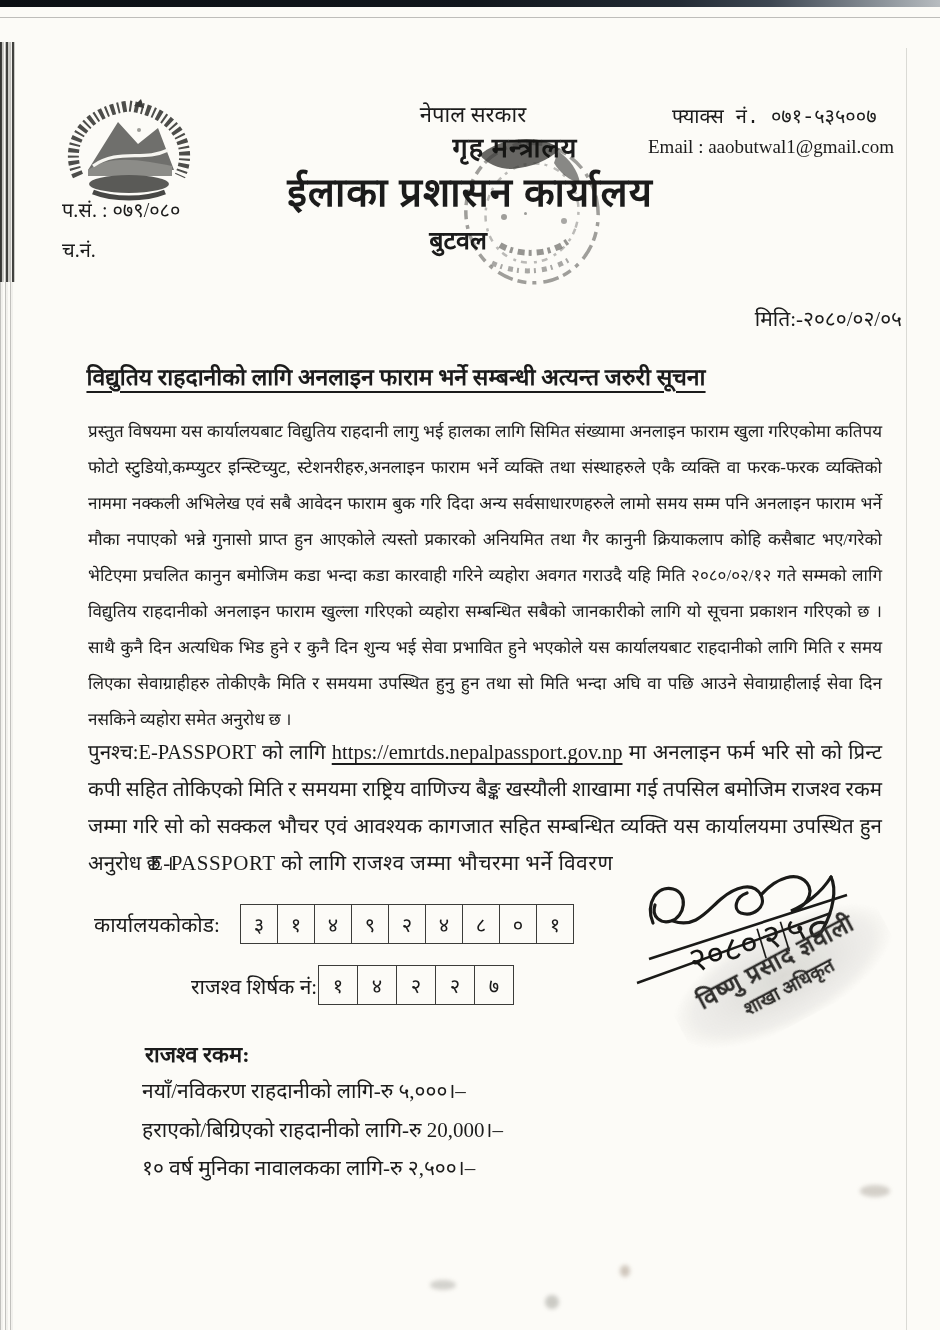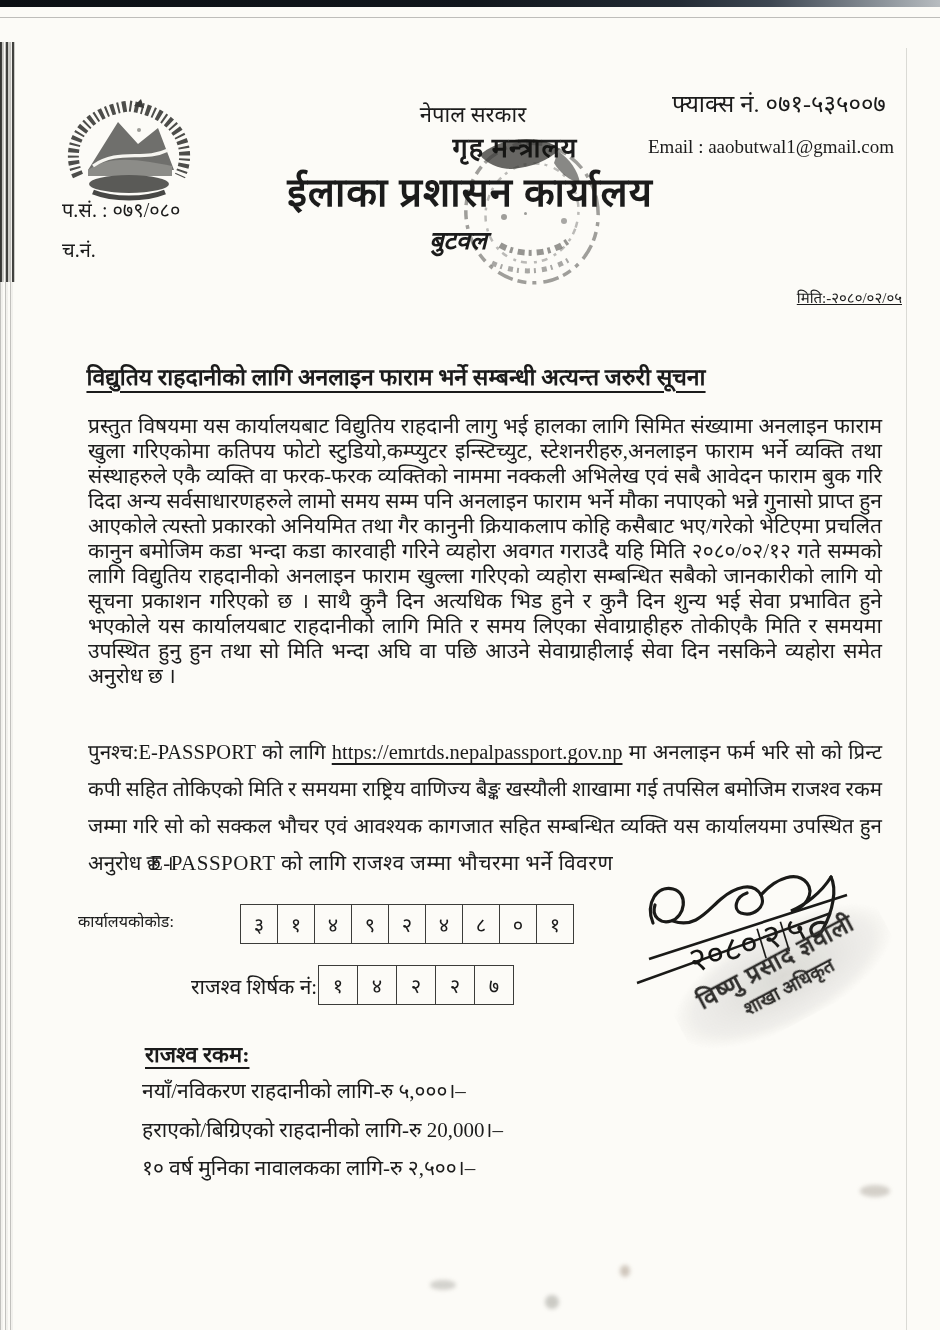--- a/index.html
+++ b/index.html
@@ -24,53 +24,53 @@
   .scan-rightline{position:absolute;left:906px;top:48px;width:1px;height:1282px;background:rgba(100,100,95,.22);}
   .speck{position:absolute;border-radius:50%;background:rgba(60,60,55,.5);}
   .smudge{position:absolute;border-radius:50%;filter:blur(2px);}
   
   .emblem{position:absolute;left:60px;top:96px;width:138px;height:118px;}
   .hdr-gov{position:absolute;left:0;top:98px;width:940px;text-align:center;font-size:22px;}
   .hdr-gov .in{position:relative;left:3px;}
   .hdr-ministry{position:absolute;left:0;top:128px;width:940px;text-align:center;font-size:27px;font-weight:bold;margin-left:41px;}
   .hdr-ministry .in{position:relative;left:4px;letter-spacing:1px;}
   .hdr-office{position:absolute;left:0;top:163px;width:940px;text-align:center;font-size:40px;font-weight:bold;letter-spacing:1px;}
-  .hdr-city{position:absolute;left:0;top:222px;width:940px;text-align:center;font-size:25px;font-weight:bold;font-style:italic;}
+  .hdr-city{position:absolute;left:0;top:222px;width:940px;text-align:center;font-size:25px;font-weight:bold;}
   .hdr-city .in{position:relative;left:-12px;}
   .hdr-refno{position:absolute;left:62px;top:196px;font-size:20px;}
   .hdr-letterno{position:absolute;left:62px;top:236px;font-size:20px;}
-  .hdr-fax{position:absolute;left:672px;top:86px;font-size:24px;}
+  .hdr-fax{position:absolute;left:672px;top:102px;font-size:20px;font-family:Liberation Mono, monospace;}
   .hdr-email{position:absolute;left:648px;top:136px;font-size:19px;}
   
   .round-stamp{position:absolute;left:440px;top:125px;width:180px;height:170px;opacity:.82;filter:blur(.4px);}
   
-  .date-line{position:absolute;right:38px;top:287px;font-size:15px;text-decoration:underline;}
+  .date-line{position:absolute;right:38px;top:304px;font-size:21px;}
   
   .notice-title{position:absolute;left:0;top:360px;width:792px;text-align:center;font-size:23px;font-weight:bold;}
   .notice-title .in{text-decoration:underline;text-underline-offset:6px;}
   
   .body-par{position:absolute;left:88px;top:414px;width:794px;
-    font-size:21px;line-height:25px;text-align:justify;}
+    font-size:17px;line-height:36px;text-align:justify;}
   .ps-par{position:absolute;left:88px;top:734px;width:794px;
     font-size:20.5px;line-height:37px;text-align:justify;}
   .ps-par a{color:inherit;text-decoration:underline;text-underline-offset:4px;}
   
   .voucher-heading{position:absolute;left:150px;top:848px;font-size:21px;letter-spacing:.5px;}
-  .code-row-label{position:absolute;left:78px;top:910px;font-size:16px;}
+  .code-row-label{position:absolute;left:94px;top:910px;font-size:21px;}
   .code-cells{position:absolute;left:240px;top:904px;display:flex;}
   .code-cells .cell{width:36px;height:38px;border:1.6px solid #3c3c3a;border-right:none;
     display:flex;align-items:center;justify-content:center;font-size:20px;}
   .code-cells .cell:last-child{border-right:1.6px solid #3c3c3a;}
   .head-row-label{position:absolute;left:145px;top:972px;font-size:21px;margin-left:46px;}
   .head-cells{position:absolute;left:318px;top:965px;display:flex;}
   .head-cells .cell{width:38px;height:38px;border:1.6px solid #3c3c3a;border-right:none;
     display:flex;align-items:center;justify-content:center;font-size:20px;}
   .head-cells .cell:last-child{border-right:1.6px solid #3c3c3a;}
   .amounts-heading{position:absolute;left:145px;top:1038px;font-size:22px;font-weight:bold;}
-  .amounts-heading .in{text-decoration:underline;text-underline-offset:5px;margin-top:36px;}
+  .amounts-heading .in{text-underline-offset:5px;margin-top:36px;}
   .amount-item{position:absolute;left:142px;font-size:21px;}
   .amount-0{top:1076px;text-align:right;}
   .amount-1{top:1115px;}
   .amount-2{top:1153px;}
   
   .signature-svg{position:absolute;left:635px;top:855px;width:305px;height:230px;}
   .officer-stamp{position:absolute;left:668px;top:928px;width:230px;height:96px;
     transform:rotate(-28deg);transform-origin:center;
     text-align:center;color:#2e2d2b;filter:blur(.35px);
     background:radial-gradient(ellipse at 50% 50%,rgba(70,68,64,.18) 0%,rgba(70,68,64,.07) 60%,rgba(70,68,64,0) 75%);}

